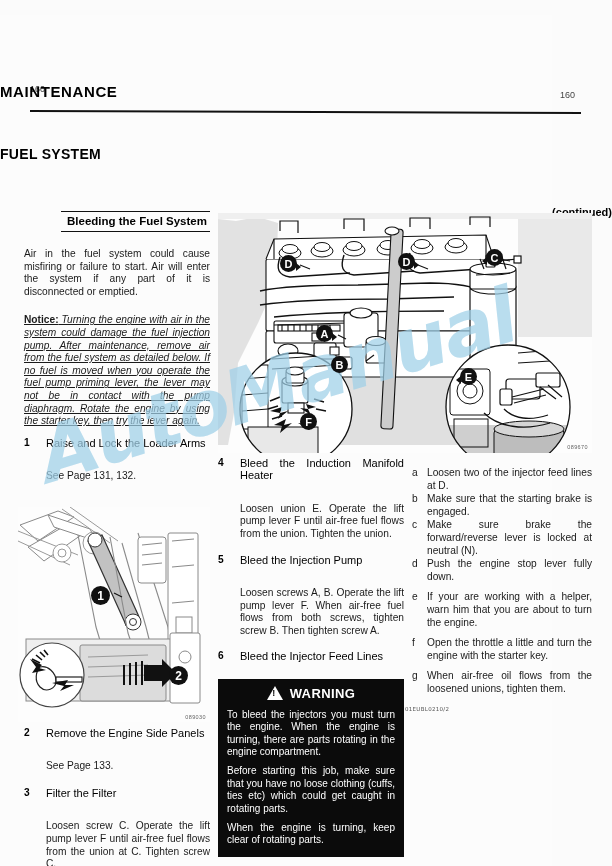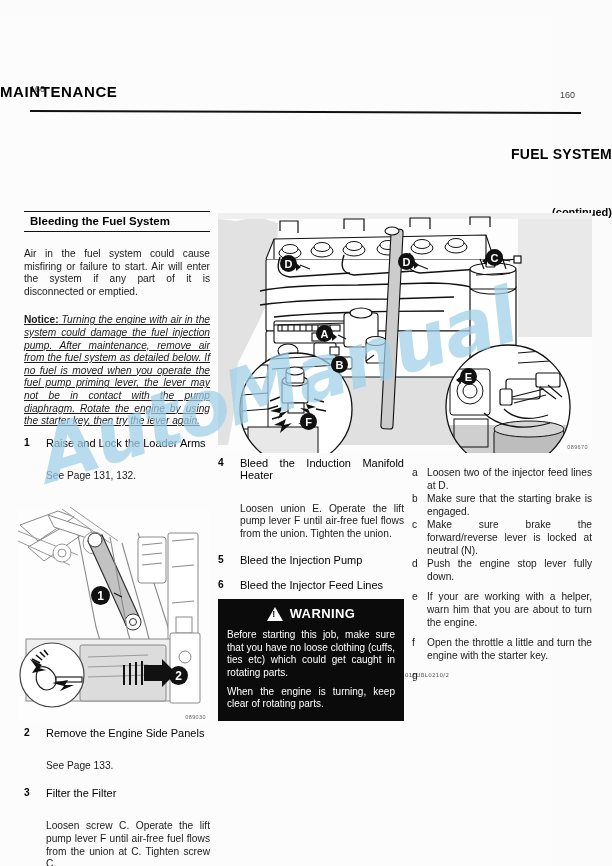--- a/index.html
+++ b/index.html
@@ -76,21 +76,21 @@
     left: 30px; top: 96px;
     width: 551px;
     height: 2px;
     background: #111;
     transform: rotate(0.22deg);
   }
   .sec-title {
     position: absolute;
     left: 0; top: 131px;
     width: 612px;
-    text-align: right;
+    text-align: left;
     font-size: 14px;
     font-weight: 700;
     letter-spacing: .3px;
     color: #000;
   }
   .sec-sub {
     position: absolute;
     left: 0; top: 151px;
     width: 612px;
     text-align: right;
@@ -106,20 +106,21 @@
 
   
   .boxhead {
     border-top: 1.6px solid #111;
     border-bottom: 1.6px solid #111;
     padding: 3px 0 4px 6px;
     font-size: 11.5px;
     font-weight: 700;
     color: #000;
     margin-bottom: 7px;
+    margin-left: 37px;
   }
 
   p.body {
     font-size: 10.2px;
     line-height: 12.6px;
     color: #1a1a1a;
     margin: 16px 0 9px 0;
     text-align: justify;
   }
   p.body.notice {
@@ -181,21 +182,21 @@
     color: #555;
     letter-spacing: .3px;
     font-family: "DejaVu Sans", sans-serif;
   }
 
   
   .warnbox {
     background: #0b0b0b;
     color: #ffffff;
     padding: 7px 9px 10px 9px;
-    margin-top: 8px;
+    margin-top: 16px;
   }
   .warnhead {
     display: flex;
     align-items: center;
     justify-content: center;
     gap: 7px;
     margin-bottom: 8px;
   }
   .warn-tri {
     width: 0; height: 0;
@@ -606,45 +607,47 @@
 
   <div class="col" style="left:218px; top:442px; width:186px;">
     <div class="step">
       <span class="num">4</span>
       <div class="title">Bleed the Induction Manifold Heater</div>
       <div class="sub">Loosen union E. Operate the lift pump lever F until air-free fuel flows from the union. Tighten the union.</div>
     </div>
     <div class="step" style="margin-top:13px;">
       <span class="num">5</span>
       <div class="title">Bleed the Injection Pump</div>
+      <div class="sub">Loosen screws A, B. Operate the lift pump lever F. When air-free fuel flows from both screws, tighten screw B. Then tighten screw A.</div>
     </div>
     <div class="step" style="margin-top:13px;">
       <span class="num">6</span>
       <div class="title">Bleed the Injector Feed Lines</div>
     </div>
 
     <div class="warnbox">
       <div class="warnhead">
         <span class="warn-tri"></span>
         <span class="wt">WARNING</span>
       </div>
+      <p>To bleed the injectors you must turn the engine. When the engine is turning, there are parts rotating in the engine compartment.</p>
       <p>Before starting this job, make sure that you have no loose clothing (cuffs, ties etc) which could get caught in rotating parts.</p>
       <p>When the engine is turning, keep clear of rotating parts.</p>
     </div>
   </div>
 
   <div class="col" style="left:412px; top:452px; width:180px;">
     <ul class="alist">
       <li><span class="ltr">a</span><span>Loosen two of the injector feed lines at D.</span></li>
       <li><span class="ltr">b</span><span>Make sure that the starting brake is engaged.</span></li>
       <li><span class="ltr">c</span><span>Make sure brake the forward/reverse lever is locked at neutral (N).</span></li>
       <li><span class="ltr">d</span><span>Push the engine stop lever fully down.</span></li>
       <li class="gap"><span class="ltr">e</span><span>If your are working with a helper, warn him that you are about to turn the engine.</span></li>
       <li class="gap"><span class="ltr">f</span><span>Open the throttle a little and turn the engine with the starter key.</span></li>
-      <li class="gap"><span class="ltr">g</span></li>
+      <li class="gap"><span class="ltr">g</span><span>When air-free oil flows from the loosened unions, tighten them.</span></li>
     </ul>
     <div class="figcode" style="margin-top:10px; margin-left:-7px;">01EUBL0210/2</div>
   </div>
 
   <div class="watermark">
     <span>AutoManual</span>
   </div>
 
 </div>
 

